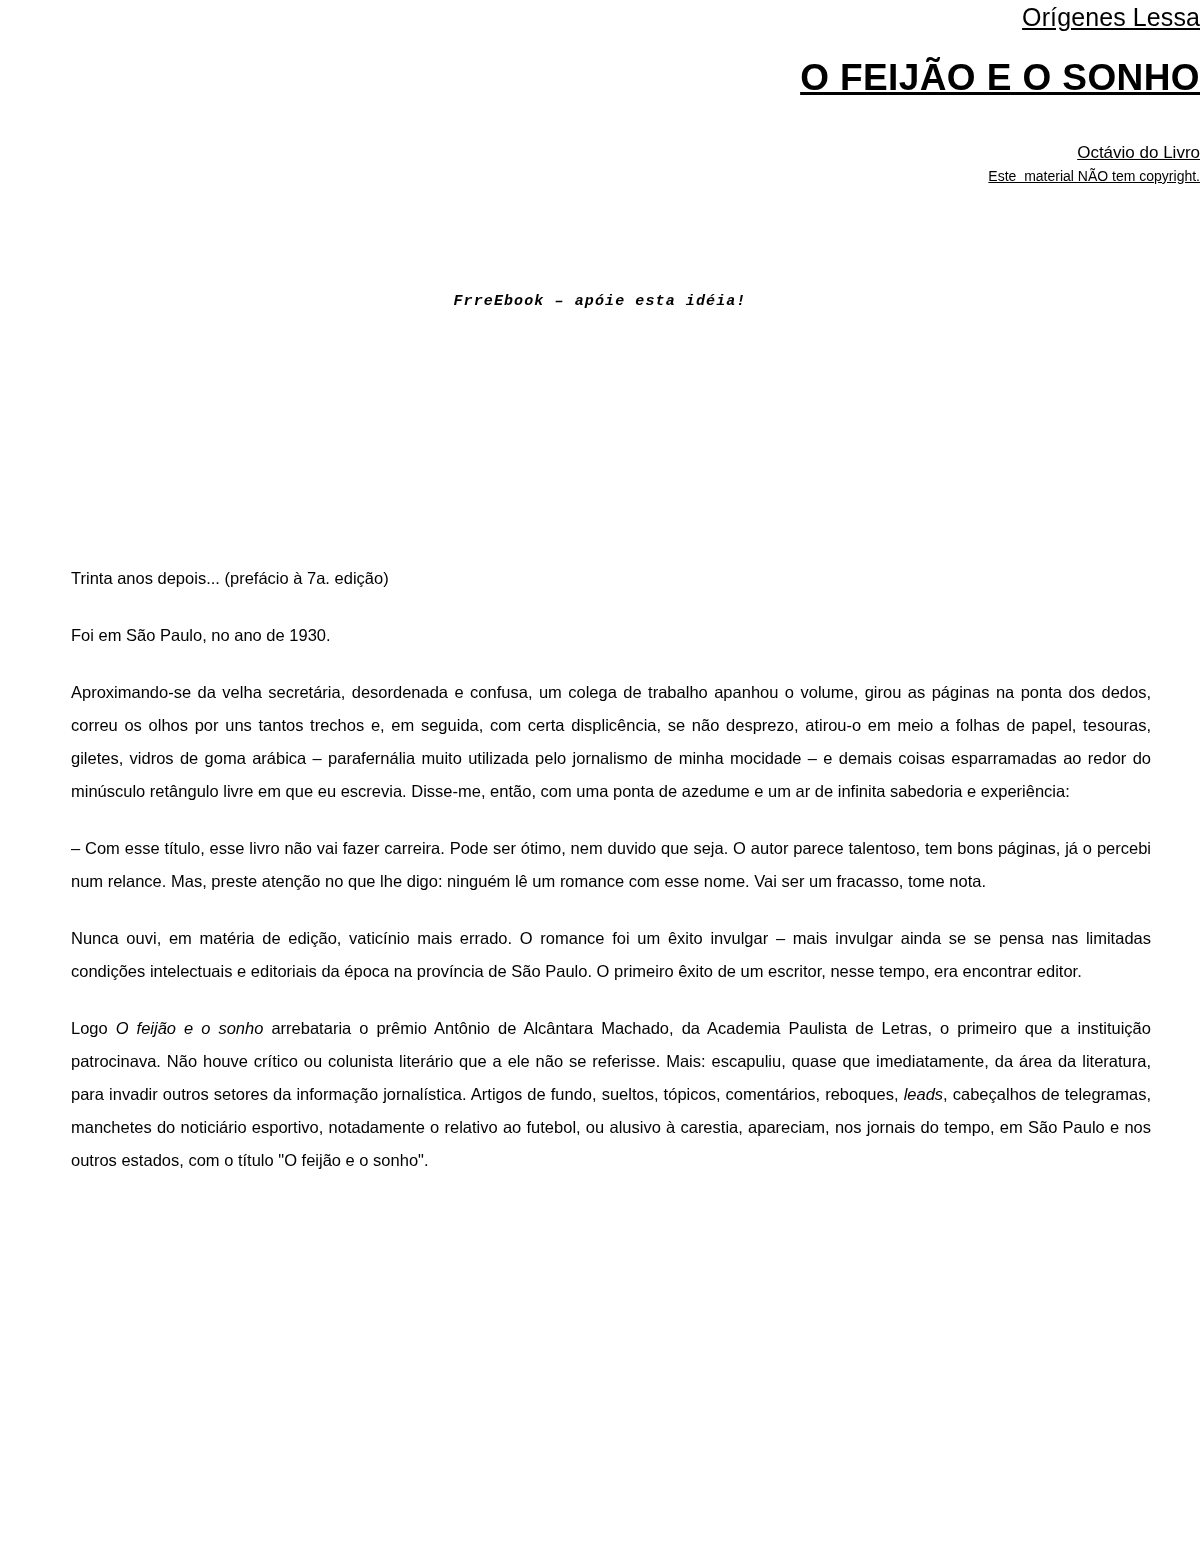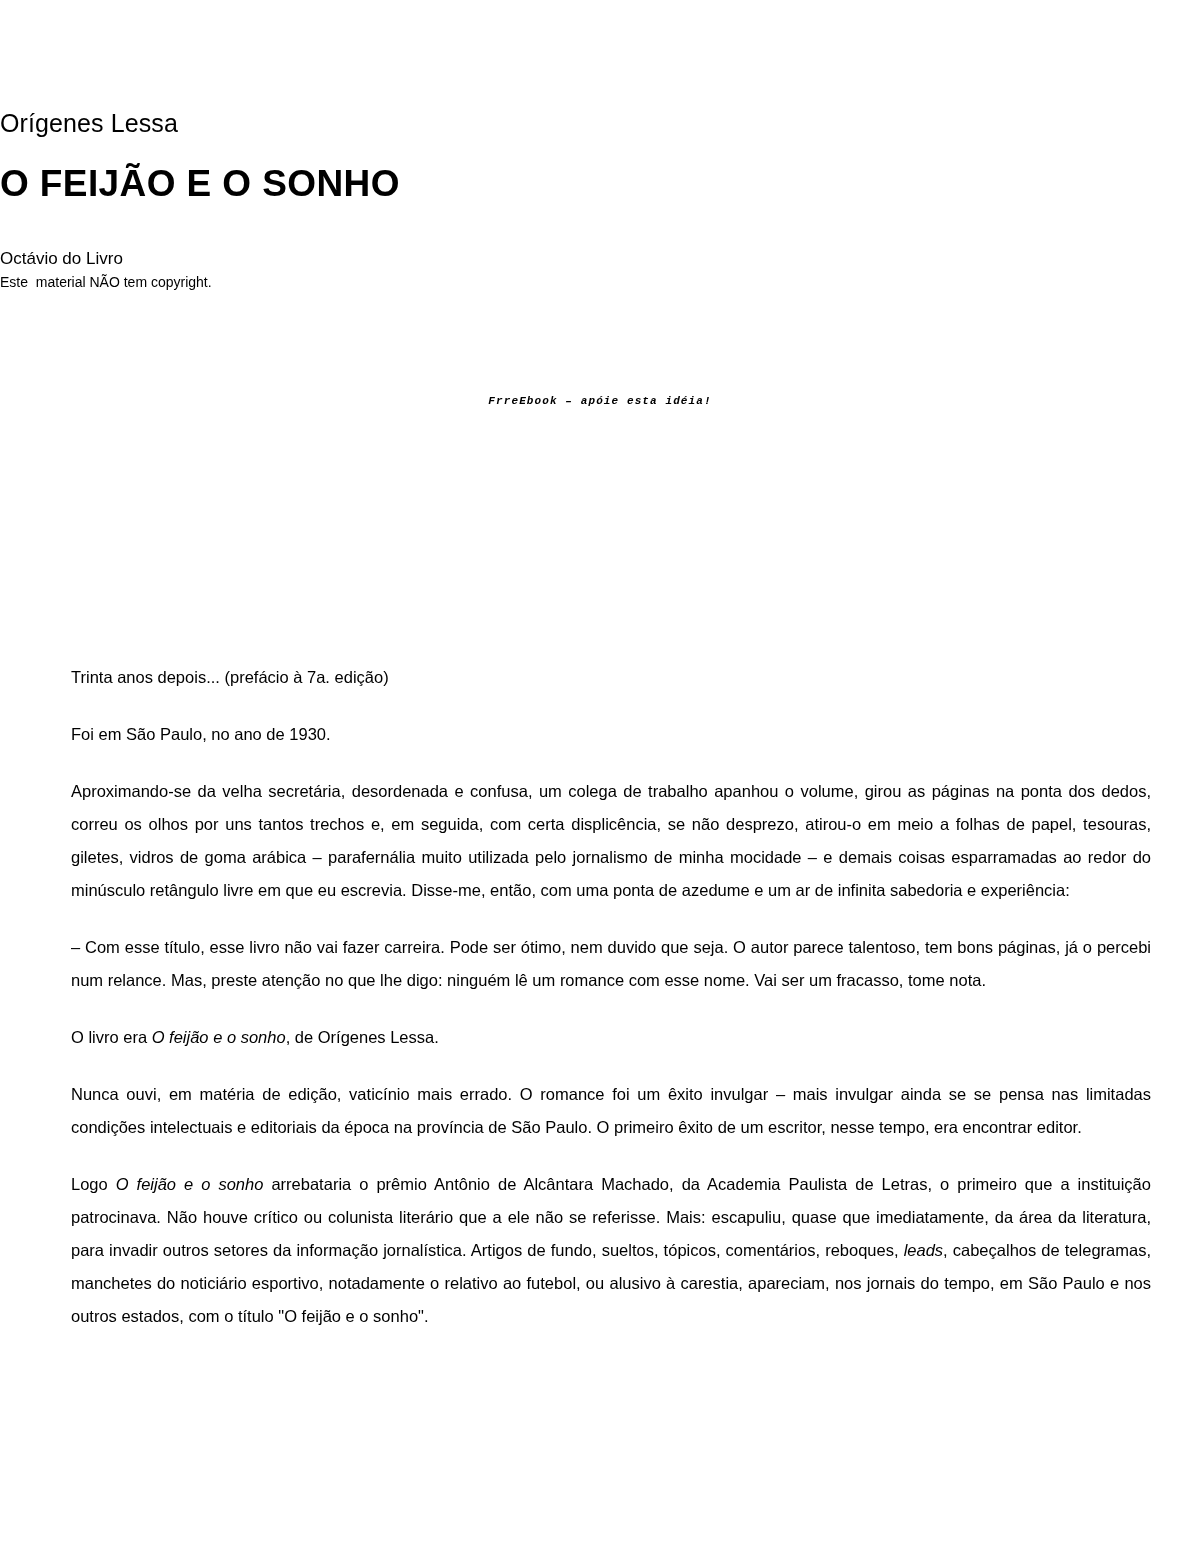--- a/index.html
+++ b/index.html
@@ -20,22 +20,22 @@
     position: relative;
     width: 1200px;
     min-height: 1553px;
     background: #ffffff;
     box-sizing: border-box;
     padding: 0;
   }
 
   
   .title-block {
-    text-align: left;
-    padding-top: 106px;
+    text-align: right;
+    text-decoration: underline;
   }
   .author-name {
     font-size: 25px;
     line-height: 34px;
     font-weight: 400;
     letter-spacing: 0.1px;
     margin: 0;
   }
   .book-title {
     font-size: 37px;
@@ -47,34 +47,34 @@
   .publisher {
     font-size: 17px;
     line-height: 24px;
     font-weight: 400;
     margin: 38px 0 0 0;
   }
   .copyright-note {
     font-size: 14px;
     line-height: 20px;
     font-weight: 400;
-    margin: 1px 16px 0 0;
+    margin: 1px 0 0 0;
     white-space: pre;
   }
 
   
   .promo-line {
     text-align: center;
     font-family: "Liberation Mono", "DejaVu Sans Mono", monospace;
-    font-size: 11px;
+    font-size: 15px;
     line-height: 22px;
     font-weight: 700;
     font-style: italic;
     letter-spacing: 1.1px;
-    margin: 3px;
+    margin: 10px;
     padding-top: 95px;
   }
 
   
   .body-text {
     margin: 18px;
     padding: 0;
     padding-top: 231px;
     width: 1080px;
     margin-left: 71px;
@@ -109,18 +109,17 @@
     <div class="copyright-note">Este  material NÃO tem copyright.</div>
   </div>
 
   <div class="promo-line">FrreEbook – apóie esta idéia!</div>
 
   <div class="body-text">
       <p class="no-justify">Trinta anos depois... (prefácio à 7a. edição)</p>
       <p class="no-justify">Foi em São Paulo, no ano de 1930.</p>
       <p>Aproximando-se da velha secretária, desordenada e confusa, um colega de trabalho apanhou o volume, girou as páginas na ponta dos dedos, correu os olhos por uns tantos trechos e, em seguida, com certa displicência, se não desprezo, atirou-o em meio a folhas de papel, tesouras, giletes, vidros de goma arábica – parafernália muito utilizada pelo jornalismo de minha mocidade – e demais coisas esparramadas ao redor do minúsculo retângulo livre em que eu escrevia. Disse-me, então, com uma ponta de azedume e um ar de infinita sabedoria e experiência:</p>
       <p>– Com esse título, esse livro não vai fazer carreira. Pode ser ótimo, nem duvido que seja. O autor parece talentoso, tem bons páginas, já o percebi num relance. Mas, preste atenção no que lhe digo: ninguém lê um romance com esse nome. Vai ser um fracasso, tome nota.</p>
-      <p class="no-justify">O livro era <i>O feijão e o sonho</i>, de Orígenes Lessa.</p>
       <p>Nunca ouvi, em matéria de edição, vaticínio mais errado. O romance foi um êxito invulgar – mais invulgar ainda se se pensa nas limitadas condições intelectuais e editoriais da época na província de São Paulo. O primeiro êxito de um escritor, nesse tempo, era encontrar editor.</p>
       <p>Logo <i>O feijão e o sonho</i> arrebataria o prêmio Antônio de Alcântara Machado, da Academia Paulista de Letras, o primeiro que a instituição patrocinava. Não houve crítico ou colunista literário que a ele não se referisse. Mais: escapuliu, quase que imediatamente, da área da literatura, para invadir outros setores da informação jornalística. Artigos de fundo, sueltos, tópicos, comentários, reboques, <i>leads</i>, cabeçalhos de telegramas, manchetes do noticiário esportivo, notadamente o relativo ao futebol, ou alusivo à carestia, apareciam, nos jornais do tempo, em São Paulo e nos outros estados, com o título "O feijão e o sonho".</p>
     </div>
 
 </div>
 
 </body></html>

